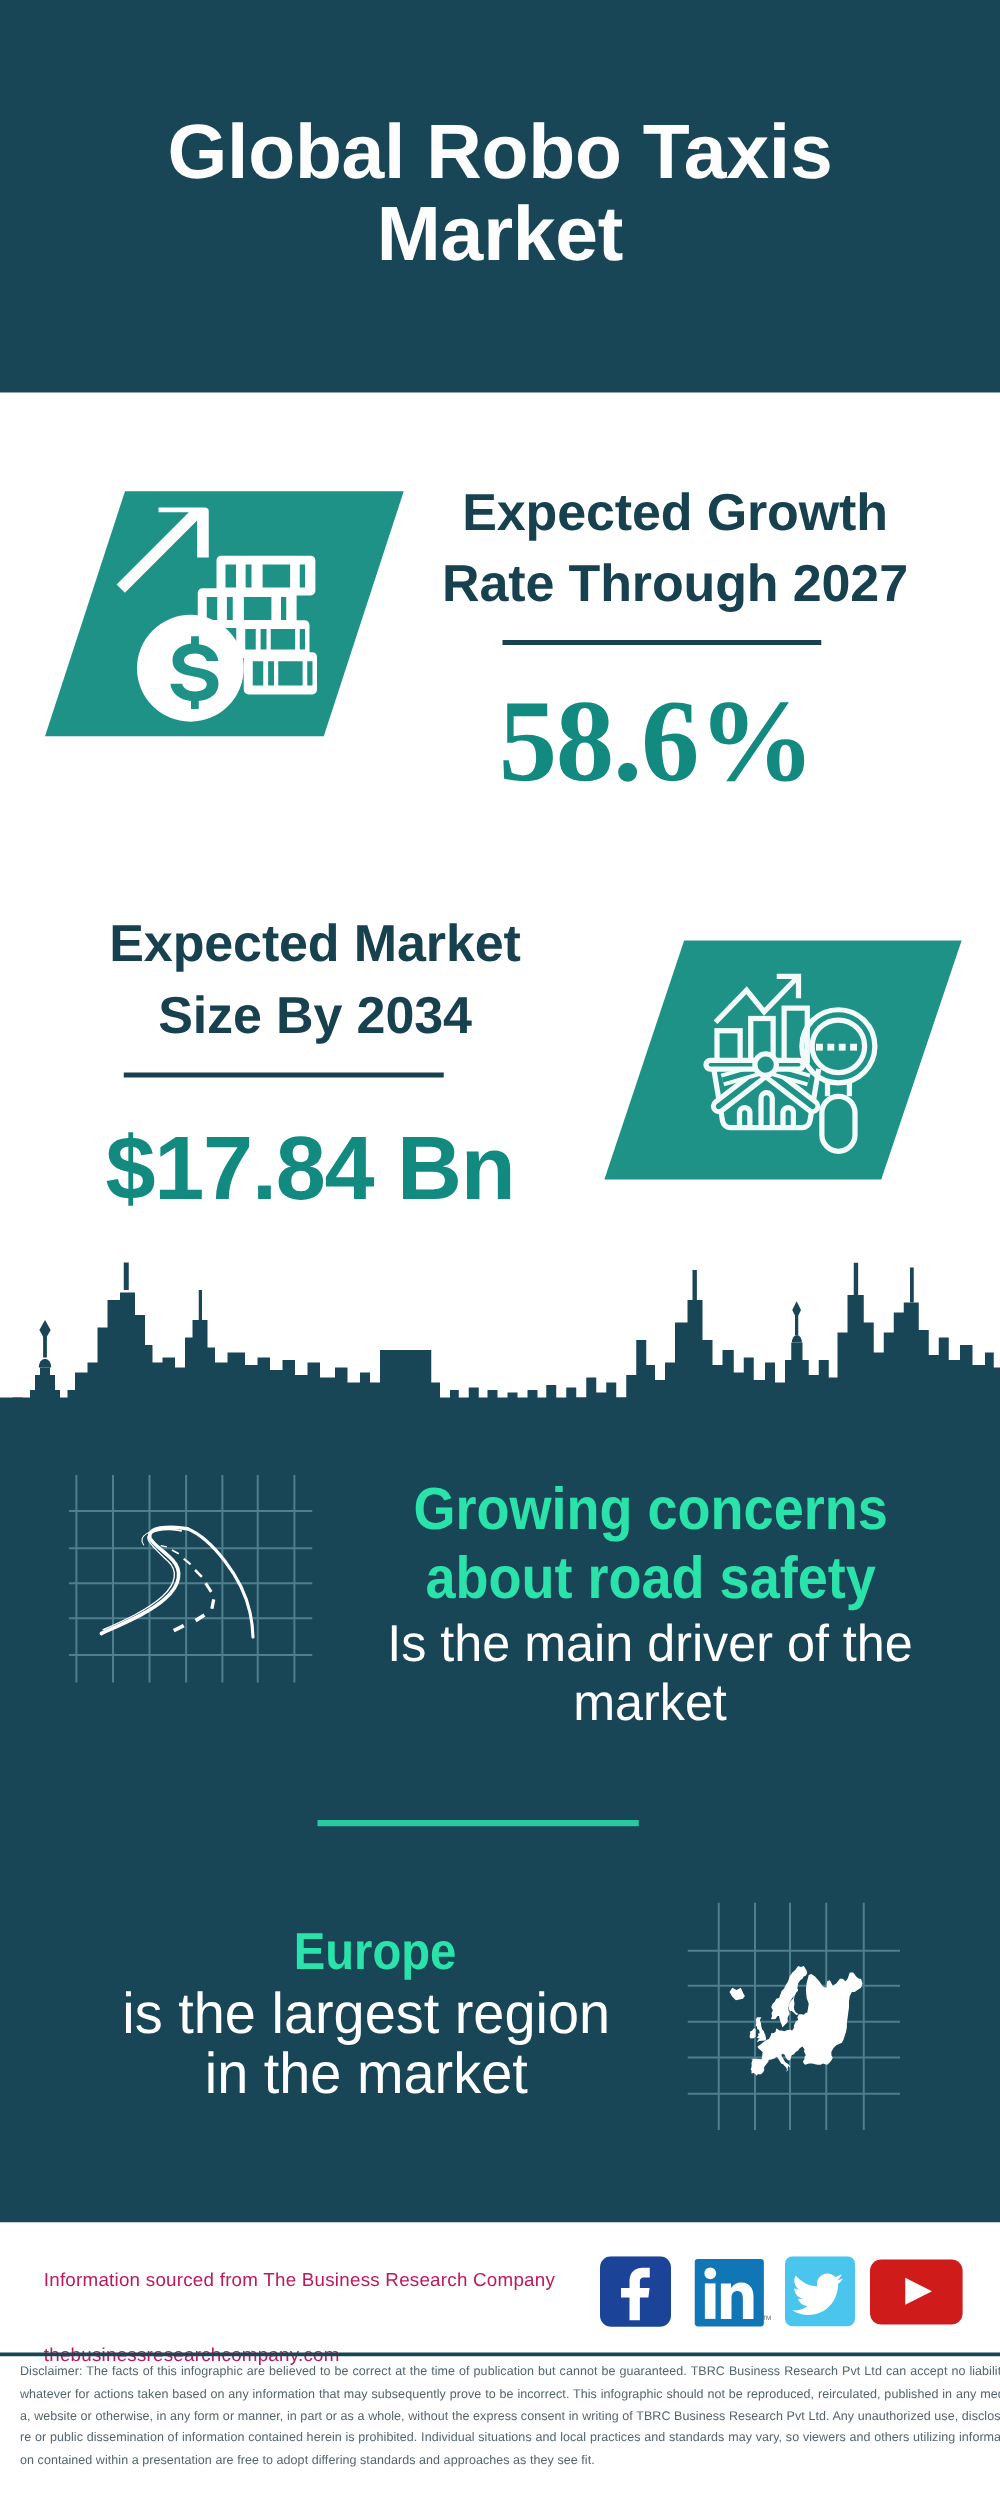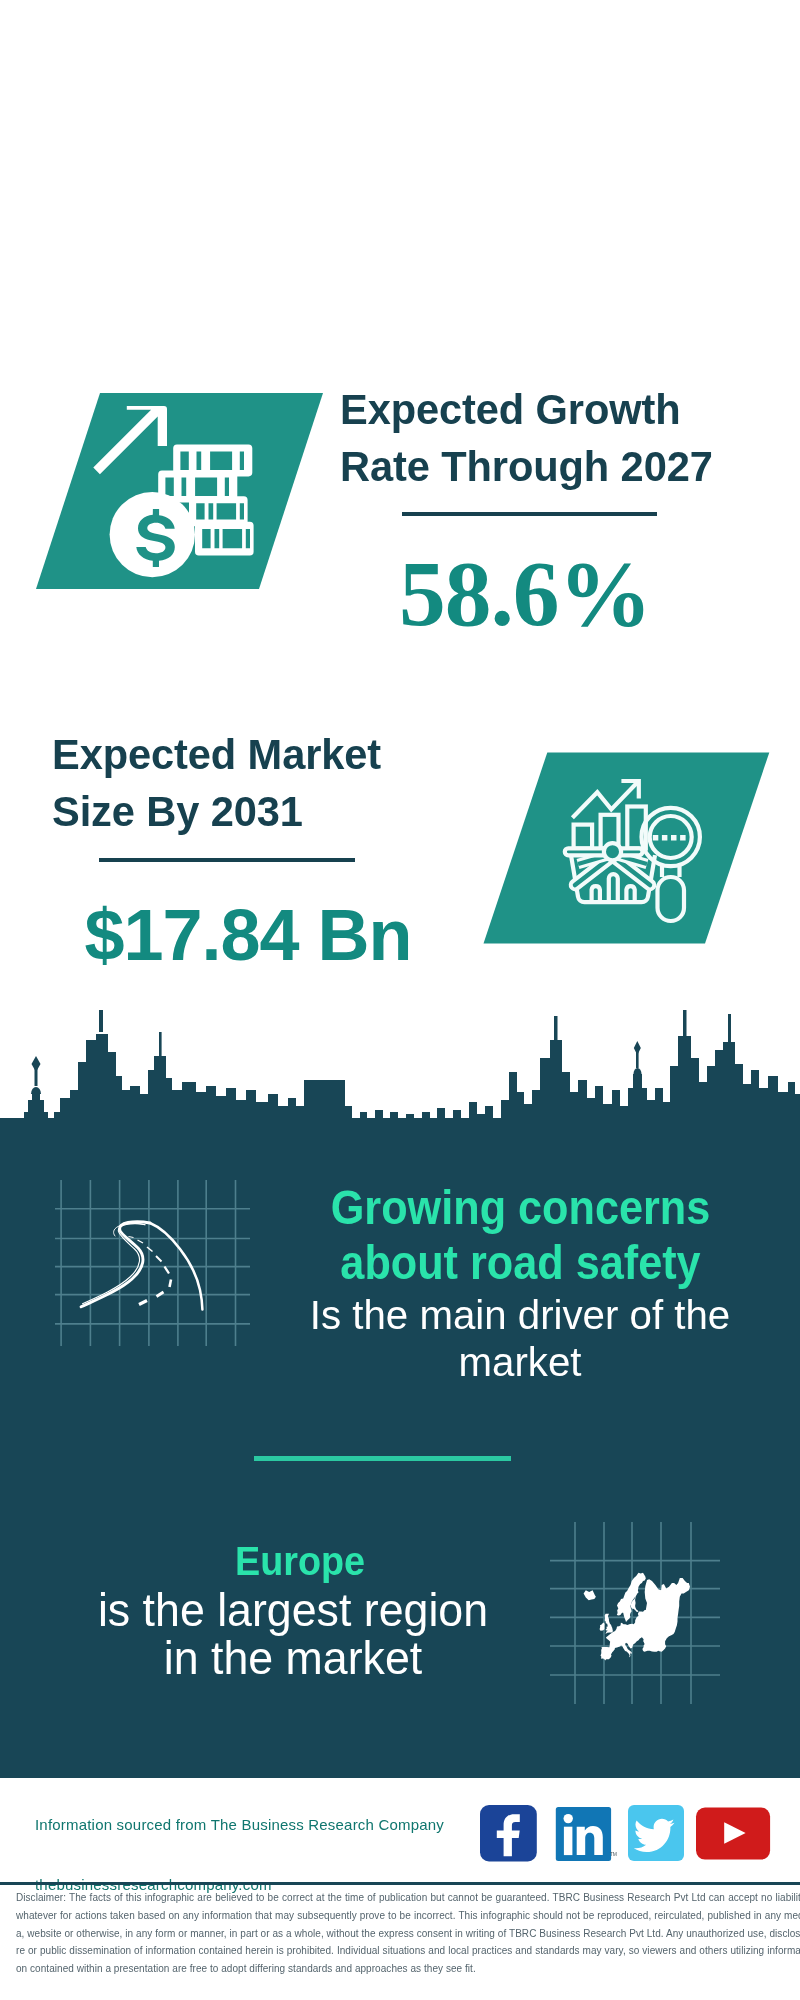--- a/index.html
+++ b/index.html
@@ -8,47 +8,50 @@
        font-family:"Liberation Sans",sans-serif;overflow:hidden;
        -webkit-font-smoothing:antialiased;}
   .page{position:relative;width:800px;height:2000px;overflow:hidden;}
 
   
   .header{position:absolute;left:0;top:0;width:800px;height:314px;background:#184656;}
   .header-title{position:absolute;left:90px;top:89px;width:620px;text-align:center;
       color:#fdfdfd;font-size:61.5px;font-weight:bold;line-height:66px;letter-spacing:-0.2px;}
 
   
-  .stat-head{color:#17414f;font-size:41.6px;font-weight:bold;line-height:57px;text-align:left;letter-spacing:-0.1px;}
+  .stat-head{color:#17414f;font-size:41.6px;font-weight:bold;line-height:57px;text-align:center;letter-spacing:-0.1px;}
   .stat-rule{height:3px;background:#17414f;}
   .stat-value{color:#138a80;font-size:92px;font-weight:bold;line-height:92px;text-align:center;
       letter-spacing:-1px;}
 
   
   .plg{position:absolute;}
 
   
   .band{position:absolute;left:0;width:800px;background:#184656;}
 
   .lead-green{color:#2ae3ab;font-size:47.5px;font-weight:bold;line-height:55px;text-align:center;transform:scaleX(0.91);transform-origin:50% 0;}
   .lead-white{color:#ffffff;font-size:41.4px;font-weight:normal;line-height:47px;text-align:center;transform:scaleX(0.972);transform-origin:50% 0;}
   .band-rule{position:absolute;height:5px;background:#2bc9a2;}
 
   
   .footer{position:absolute;left:0;width:800px;background:#ffffff;}
-  .src-text{position:absolute;color:#0f766e;font-size:15px;line-height:26px;letter-spacing:0.2px;}
+  .src-text{position:absolute;color:#be185d;font-size:15px;line-height:26px;letter-spacing:0.2px;}
   .disclaimer{position:absolute;left:16px;width:790px;color:#54646d;font-size:10px;
       line-height:17.8px;text-align:justify;word-break:break-all;letter-spacing:0.05px;}
   .disc-rule{position:absolute;left:0;width:800px;height:3px;background:#184656;}
 </style>
 </head>
 <body>
 
 <div class="page">
 
+  <div class="header">
+    <div class="header-title">Global Robo Taxis Market</div>
+  </div>
 
   <div>
     <svg class="plg" style="left:30px;top:392px;" width="300" height="202" viewBox="30 392 300 202">
       <polygon points="100,393 323,393 259,589 36,589" fill="#1f9287"></polygon>
       <g fill="#ffffff">
 
         <path d="M126.8,406 h37.2 a3,3 0 0 1 3,3 v37 h-9.3 v-29.6 l-57.8,57.8 l-6.6,-6.6 l57.8,-57.8 h-24.3 z"></path>
 
         <g fill-rule="evenodd">
           <path d="M177,444.5 h71.5 a3.8,3.8 0 0 1 3.8,3.8 v24.3 a3.8,3.8 0 0 1 -3.8,3.8
@@ -79,21 +82,21 @@
                    c0,-7.3 5.8,-12.5 14.8,-13.5 z" fill="#1f9287" transform="translate(0.6,0)"></path>
         </g>
       </g>
     </svg>
     <div class="stat-head" style="position:absolute;left:340px;top:381px;width:400px;">Expected Growth Rate Through 2027</div>
     <div class="stat-rule" style="position:absolute;left:402px;top:512px;width:255px;height:4px;"></div>
     <div class="stat-value" style="position:absolute;left:325px;top:548px;width:400px;font-size:93.5px;font-family:Liberation Serif, serif;">58.6%</div>
   </div>
 
   <div>
-    <div class="stat-head" style="position:absolute;left:52px;top:726px;width:400px;">Expected Market Size By 2031</div>
+    <div class="stat-head" style="position:absolute;left:52px;top:726px;width:400px;">Expected Market Size By 2034</div>
     <div class="stat-rule" style="position:absolute;left:99px;top:858px;width:256px;height:4px;"></div>
     <div class="stat-value" style="position:absolute;left:28px;top:883px;width:440px;white-space:nowrap;font-size:72px;line-height:72px;margin-top:16px;">$17.84 Bn</div>
     <svg class="plg" style="left:480px;top:750px;" width="295" height="198" viewBox="480 750 295 198">
       <polygon points="547.3,752.4 769.3,752.4 705,943.5 483.5,943.5" fill="#1f9287"></polygon>
       <g fill="none" stroke="#f2fbfa" stroke-width="4.2" stroke-linecap="butt" stroke-linejoin="miter">
 
         <polyline points="572.4,817.8 597.3,792.2 611.3,809.4 637,782.8"></polyline>
         <polyline points="621.4,781 638.8,781 638.8,798.5"></polyline>
 
         <rect x="573.6" y="824.6" width="18.5" height="24"></rect>

